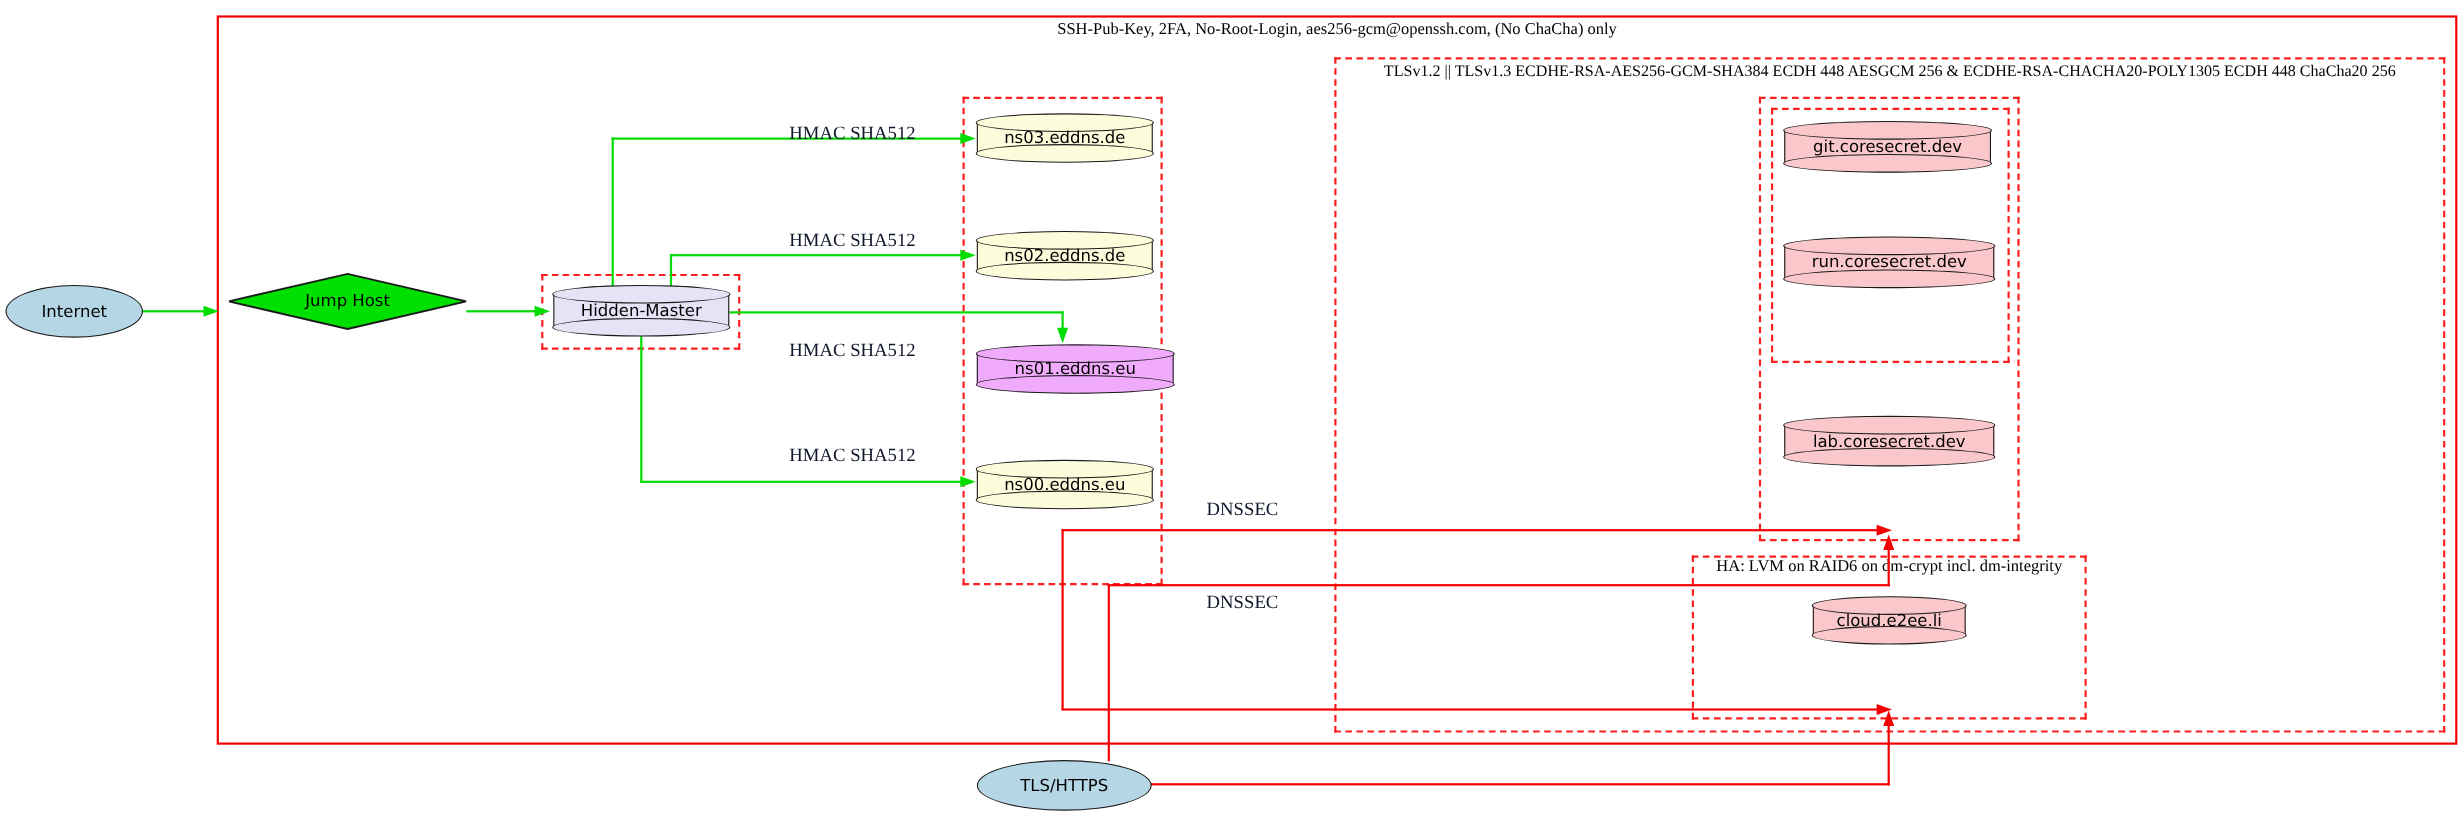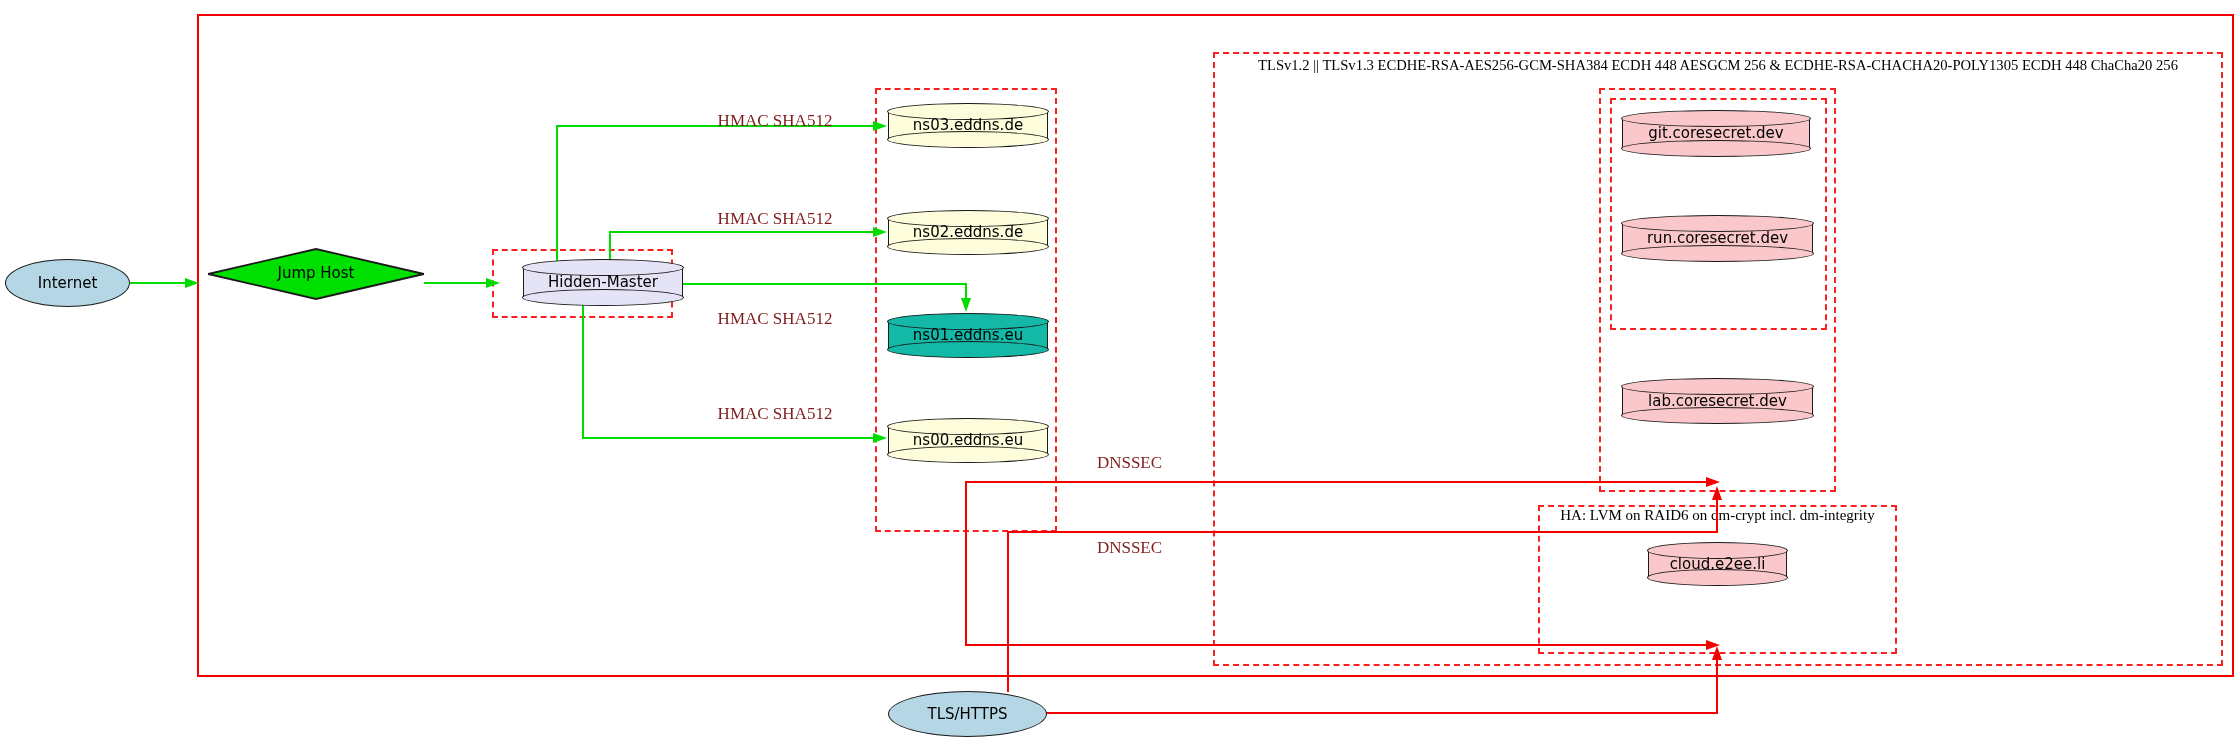--- a/index.html
+++ b/index.html
@@ -37,28 +37,29 @@
   .arr.r{border-top:5px solid transparent;border-bottom:5px solid transparent;border-left:14px solid;}
   .arr.d{border-left:5px solid transparent;border-right:5px solid transparent;border-top:14px solid;}
   .arr.u{border-left:5px solid transparent;border-right:5px solid transparent;border-bottom:14px solid;}
   .arr.green{background:none;border-left-color:#00dc00;}
   .arr.r.green{border-left-color:#00dc00;border-top-color:transparent;border-bottom-color:transparent;}
   .arr.d.green{border-top-color:#00dc00;border-left-color:transparent;border-right-color:transparent;}
   .arr.r.red{background:none;border-left-color:#f40000;border-top-color:transparent;border-bottom-color:transparent;}
   .arr.u.red{background:none;border-bottom-color:#f40000;border-left-color:transparent;border-right-color:transparent;}
 
   .edge-label{position:absolute;font-family:"Liberation Serif","DejaVu Serif",serif;
-              font-size:17px;color:#7f1d1d;text-align:center;white-space:nowrap;z-index:4;}
+              font-size:17px;color:#0f172a;text-align:center;white-space:nowrap;z-index:4;}
 </style>
 </head>
 <body>
 
 <div class="canvas">
 
   <div class="frame solid" style="left:197px;top:14px;width:2037px;height:663px;"></div>
+  <div class="cluster-label" style="left:197px;top:19px;width:2037px;font-size:15px;">SSH-Pub-Key, 2FA, No-Root-Login, aes256-gcm@openssh.com, (No ChaCha) only</div>
 
   <div class="frame dashed" style="left:1213px;top:52px;width:1010px;height:614px;"></div>
   <div class="cluster-label" style="left:1213px;top:57px;width:1010px;font-size:14.6px;">TLSv1.2 || TLSv1.3 ECDHE-RSA-AES256-GCM-SHA384 ECDH 448 AESGCM 256 &amp; ECDHE-RSA-CHACHA20-POLY1305 ECDH 448 ChaCha20 256</div>
 
   <div class="frame dashed" style="left:875px;top:88px;width:182px;height:444px;"></div>
 
   <div class="frame dashed" style="left:492px;top:249px;width:181px;height:69px;"></div>
 
   <div class="frame dashed" style="left:1599px;top:88px;width:237px;height:404px;"></div>
   <div class="frame dashed" style="left:1610px;top:98px;width:217px;height:232px;"></div>
@@ -115,31 +116,31 @@
     <span class="node-label">Internet</span>
   </div>
 
   <div class="diamond-wrap" style="left:208px;top:248px;width:216px;height:52px;">
     <svg width="216" height="52">
       <polygon points="0,26 108,1 216,26 108,51" fill="#00e000" stroke="#1a1a1a" stroke-width="1.8"></polygon>
     </svg>
     <span class="node-label" style="top:16px;">Jump Host</span>
   </div>
 
-  <div class="cyl" style="left:503px;top:267px;width:160px;height:30px;background:#e4e4f6;margin-left:20px;">
+  <div class="cyl" style="left:503px;top:267px;width:160px;height:30px;background:#e4e4f6;">
     <span class="node-label">Hidden-Master</span>
   </div>
 
   <div class="cyl" style="left:888px;top:111px;width:160px;height:28px;background:#fdfddc;">
     <span class="node-label">ns03.eddns.de</span>
   </div>
   <div class="cyl" style="left:888px;top:218px;width:160px;height:28px;background:#fdfddc;">
     <span class="node-label">ns02.eddns.de</span>
   </div>
-  <div class="cyl" style="left:888px;top:321px;width:160px;height:28px;background:#14b8a6;">
+  <div class="cyl" style="left:888px;top:321px;width:179px;height:28px;background:#f0abfc;">
     <span class="node-label">ns01.eddns.eu</span>
   </div>
   <div class="cyl" style="left:888px;top:426px;width:160px;height:28px;background:#fdfddc;">
     <span class="node-label">ns00.eddns.eu</span>
   </div>
 
   <div class="cyl" style="left:1622px;top:118px;width:188px;height:30px;background:#fac8ca;">
     <span class="node-label">git.coresecret.dev</span>
   </div>
   <div class="cyl" style="left:1622px;top:223px;width:191px;height:30px;background:#fac8ca;">

